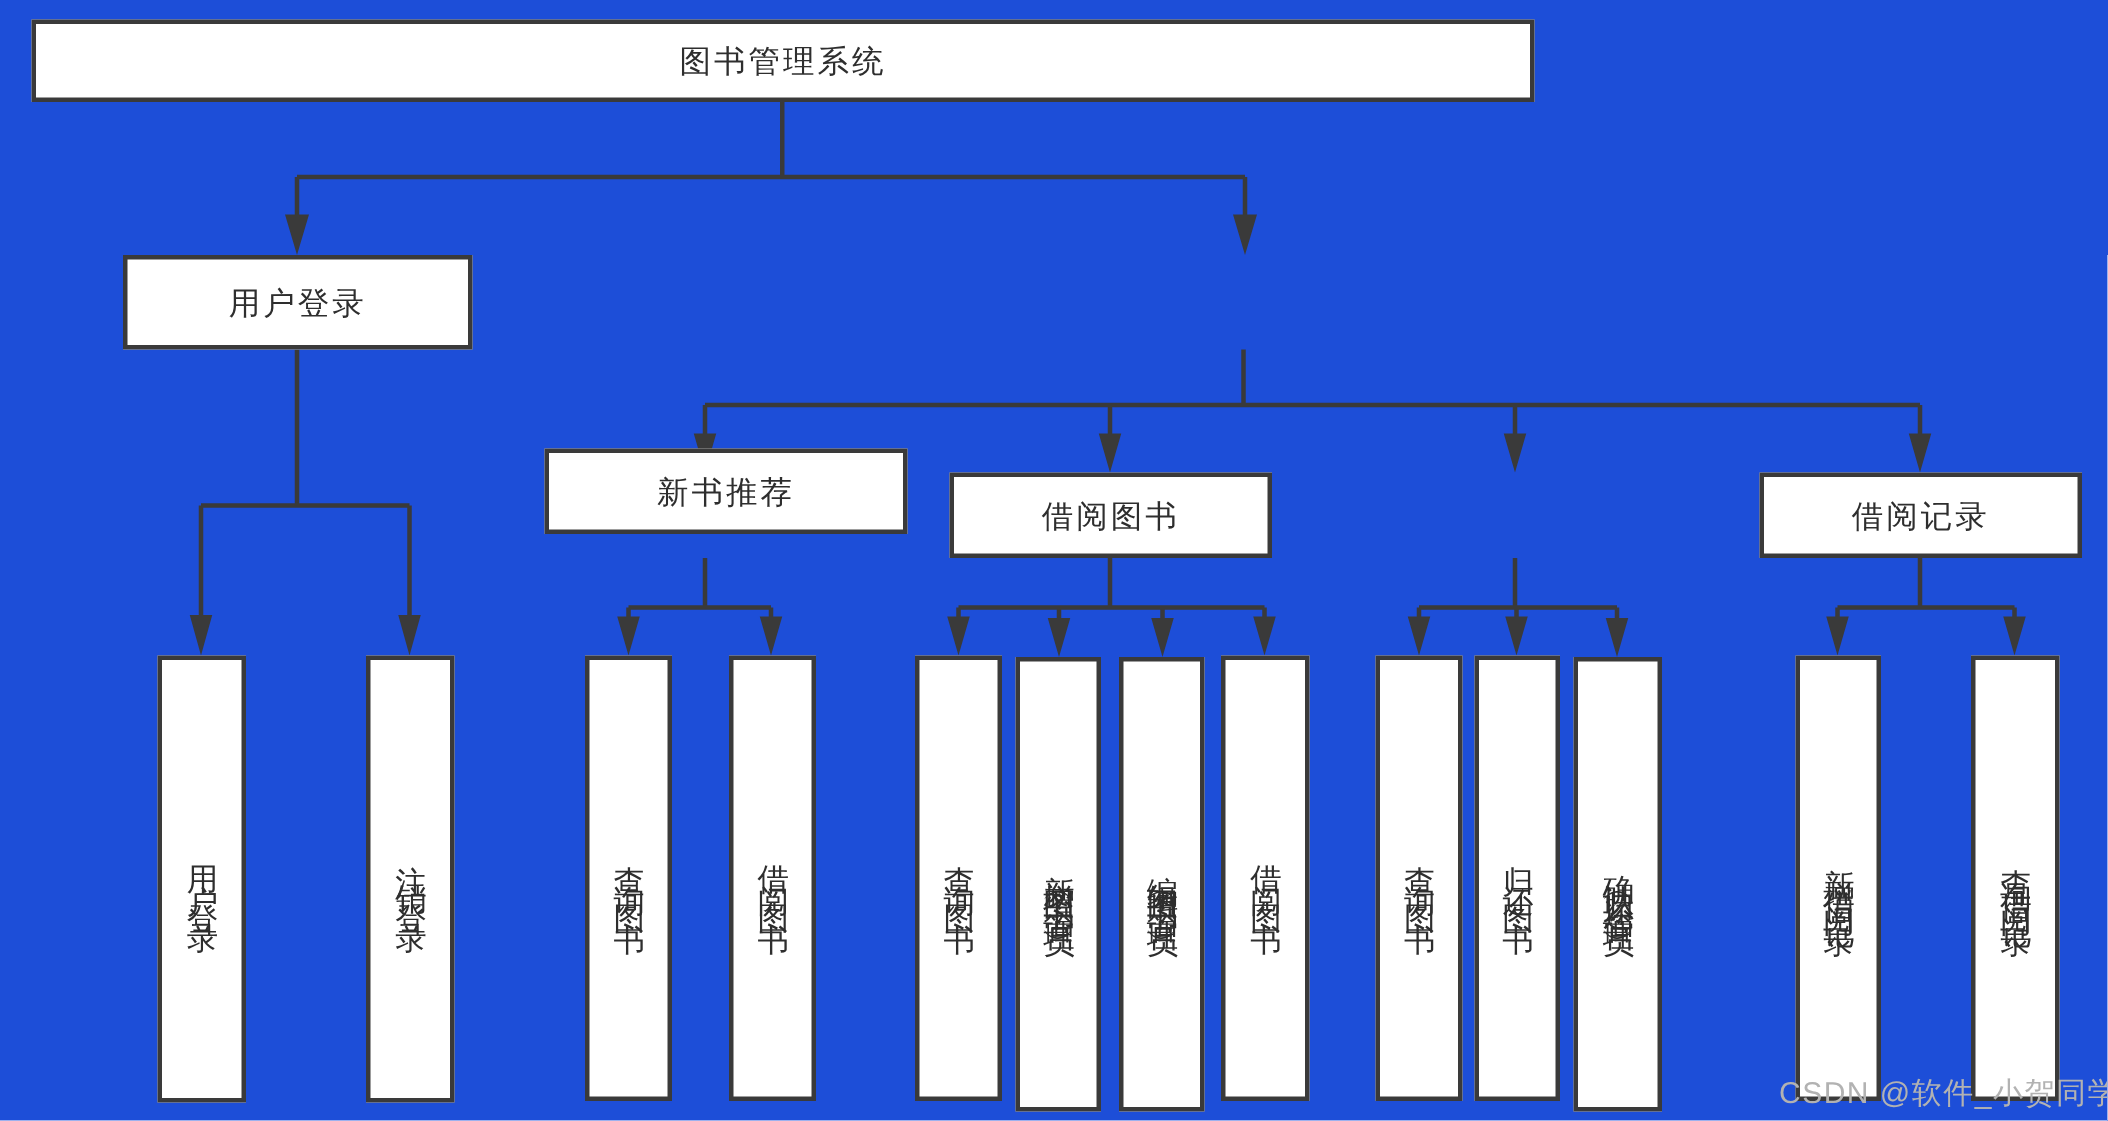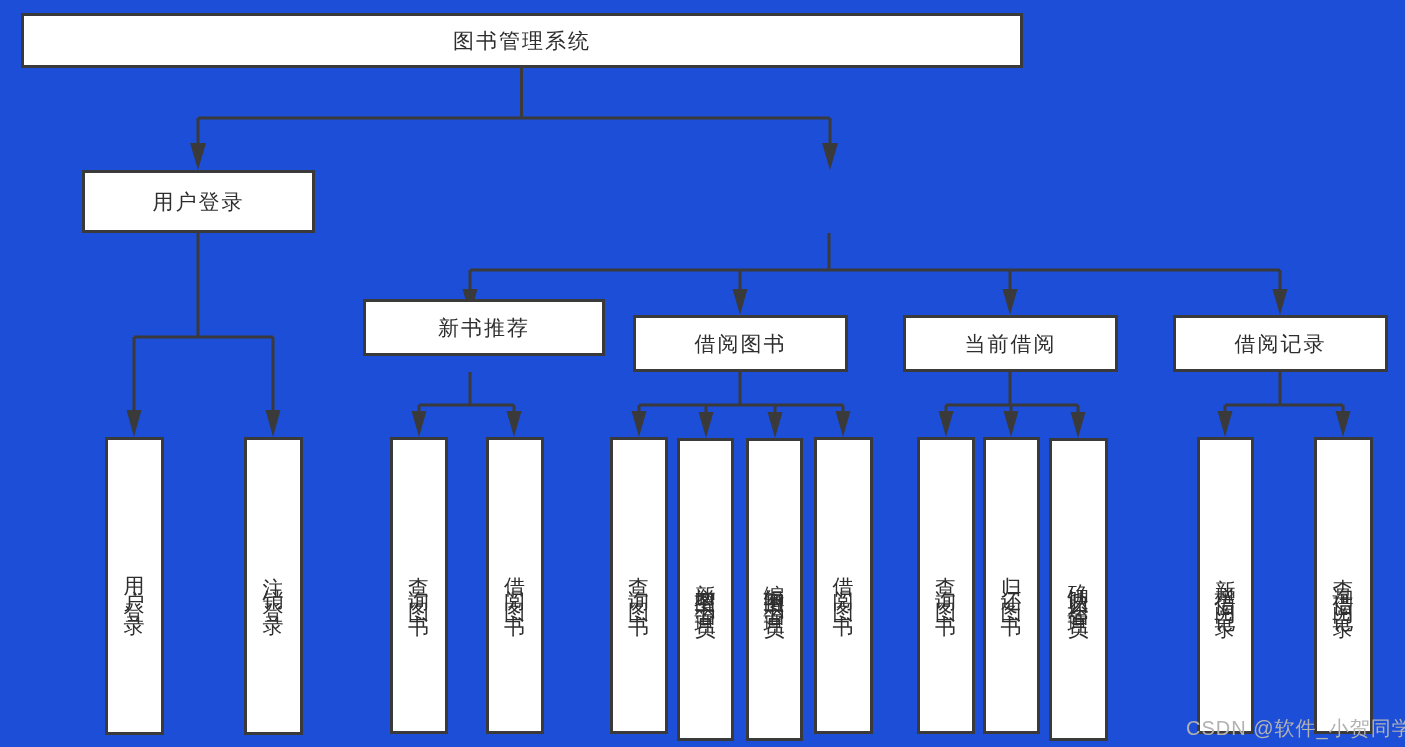--- a/index.html
+++ b/index.html
@@ -80,21 +80,20 @@
              M946,437 l-7.5,-26 h15 z M1011,437 l-7.5,-26 h15 z M1078,438 l-7.5,-26 h15 z
              M1225,437 l-7.5,-26 h15 z M1343,437 l-7.5,-26 h15 z" fill="#3a3a3a" stroke="none"></path>
   </svg>
 
   <div class="box h-box" style="left:21px; top:13px; width:1002px; height:55px;">图书管理系统</div>
 
   <div class="box h-box" style="left:82px; top:170px; width:233px; height:63px;">用户登录</div>
 
   <div class="box h-box" style="left:363px; top:299px; width:242px; height:57px;">新书推荐</div>
   <div class="box h-box" style="left:633px; top:315px; width:215px; height:57px;">借阅图书</div>
-  <div class="box h-box" style="left:903px; top:315px; width:215px; height:57px;">当前借阅</div>
   <div class="box h-box" style="left:1173px; top:315px; width:215px; height:57px;">借阅记录</div>
 
   <div class="box v-box ls-wide" style="left:105px; top:437px; width:59px; height:298px;">用户登录</div>
   <div class="box v-box ls-wide" style="left:244px; top:437px; width:59px; height:298px;">注销登录</div>
 
   <div class="box v-box ls-wide" style="left:390px; top:437px; width:58px; height:297px;">查询图书</div>
   <div class="box v-box ls-wide" style="left:486px; top:437px; width:58px; height:297px;">借阅图书</div>
 
   <div class="box v-box ls-wide" style="left:610px; top:437px; width:58px; height:297px;">查询图书</div>
   <div class="box v-box ls-tight" style="left:677px; top:438px; width:57px; height:303px;">新增图书（管理员）</div>

